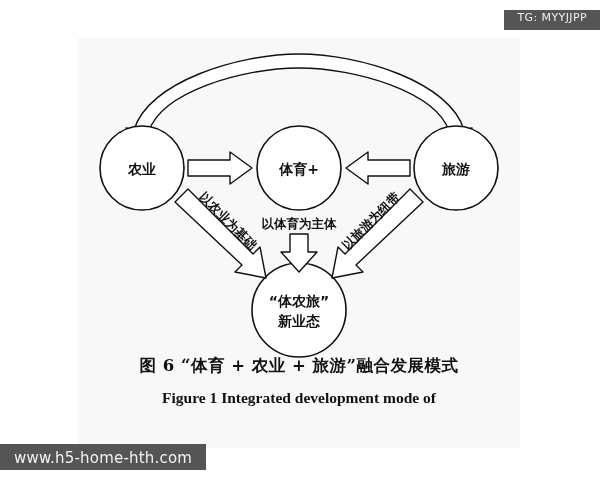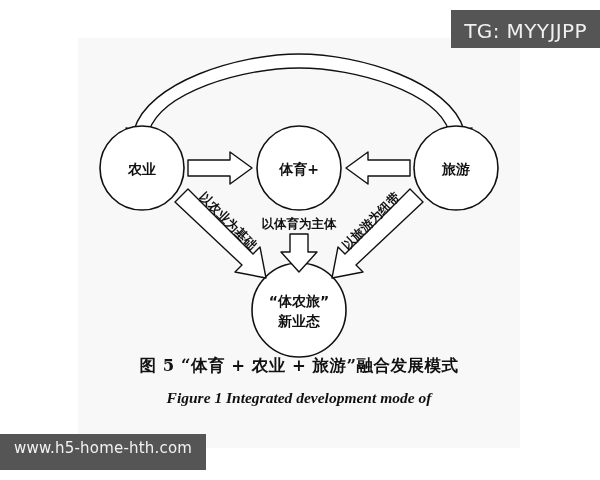--- a/index.html
+++ b/index.html
@@ -54,56 +54,55 @@
     position: absolute;
     left: 78px;
     top: 389px;
     width: 442px;
     text-align: center;
     font-family: "Liberation Serif", "DejaVu Serif", serif;
     font-size: 15.5px;
     font-weight: bold;
     color: #111111;
     white-space: nowrap;
-    font-style: italic;
   }
   .caption-en2 {
     position: absolute;
     left: 78px;
     top: 414px;
     width: 442px;
     text-align: center;
     font-family: "Liberation Serif", "DejaVu Serif", serif;
     font-size: 15.5px;
     font-weight: bold;
     color: #111111;
     white-space: nowrap;
   }
   
   .tg-badge {
     position: absolute;
     right: 0px;
     top: 10px;
     background: #555555;
     color: #f0f0f0;
-    font-size: 20px;
+    font-size: 11px;
     font-family: "DejaVu Sans", sans-serif;
-    padding: 11px 13px 7px 13px;
+    padding: 2px 13px 7px 13px;
     letter-spacing: 0.4px;
     line-height: 1;
   }
   .wm-badge {
     position: absolute;
     left: 0px;
     bottom: 10px;
     background: #555555;
     color: #f2f2f2;
     font-size: 15px;
     font-family: "DejaVu Sans", sans-serif;
-    padding: 7px 14px 14px 14px;
+    padding: 7px 14px 4px 14px;
     letter-spacing: 0.2px;
     line-height: 1;
   }
   
   .node-label {
     font-family: "DejaVu Sans", sans-serif;
     font-weight: bold;
     font-size: 14px;
     fill: #111111;
   }
@@ -171,19 +170,19 @@
     </g>
 
     <text class="edge-label" x="147" y="186" text-anchor="middle" transform="rotate(45 147 186)">以农业为基础</text>
 
     <text class="edge-label" x="221" y="190" text-anchor="middle">以体育为主体</text>
 
     <text class="edge-label" x="296" y="186" text-anchor="middle" transform="rotate(-45 296 186)">以旅游为纽带</text>
 
   </svg>
 
-  <div class="caption-cn">图 5    “体育 + 农业 + 旅游”融合发展模式</div>
+  <div class="caption-cn">图 6    “体育 + 农业 + 旅游”融合发展模式</div>
   <div class="caption-en1">Figure 1    Integrated development mode of</div>
 
   <div class="tg-badge">TG: MYYJJPP</div>
   <div class="wm-badge">www.h5-home-hth.com</div>
 
 </div>
 
 </body></html>

